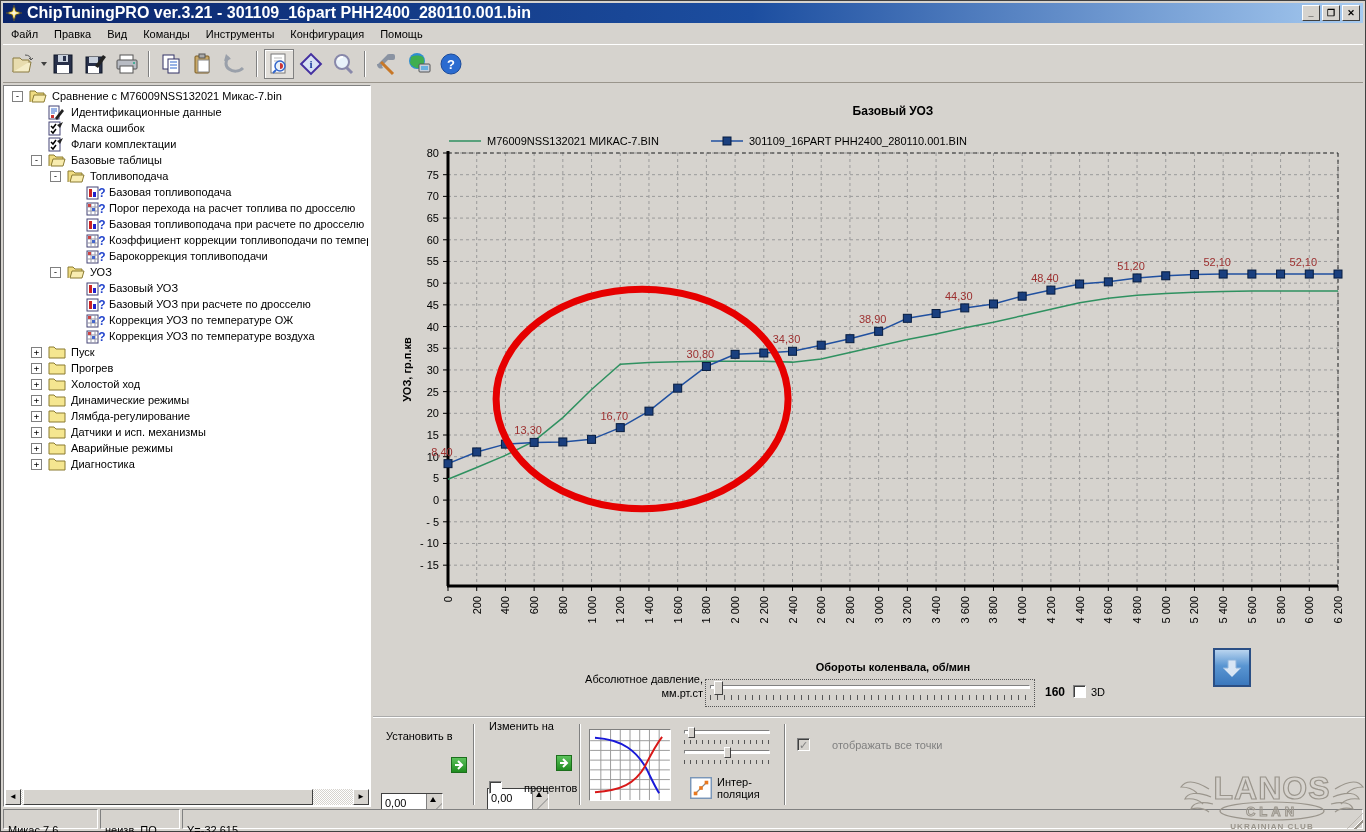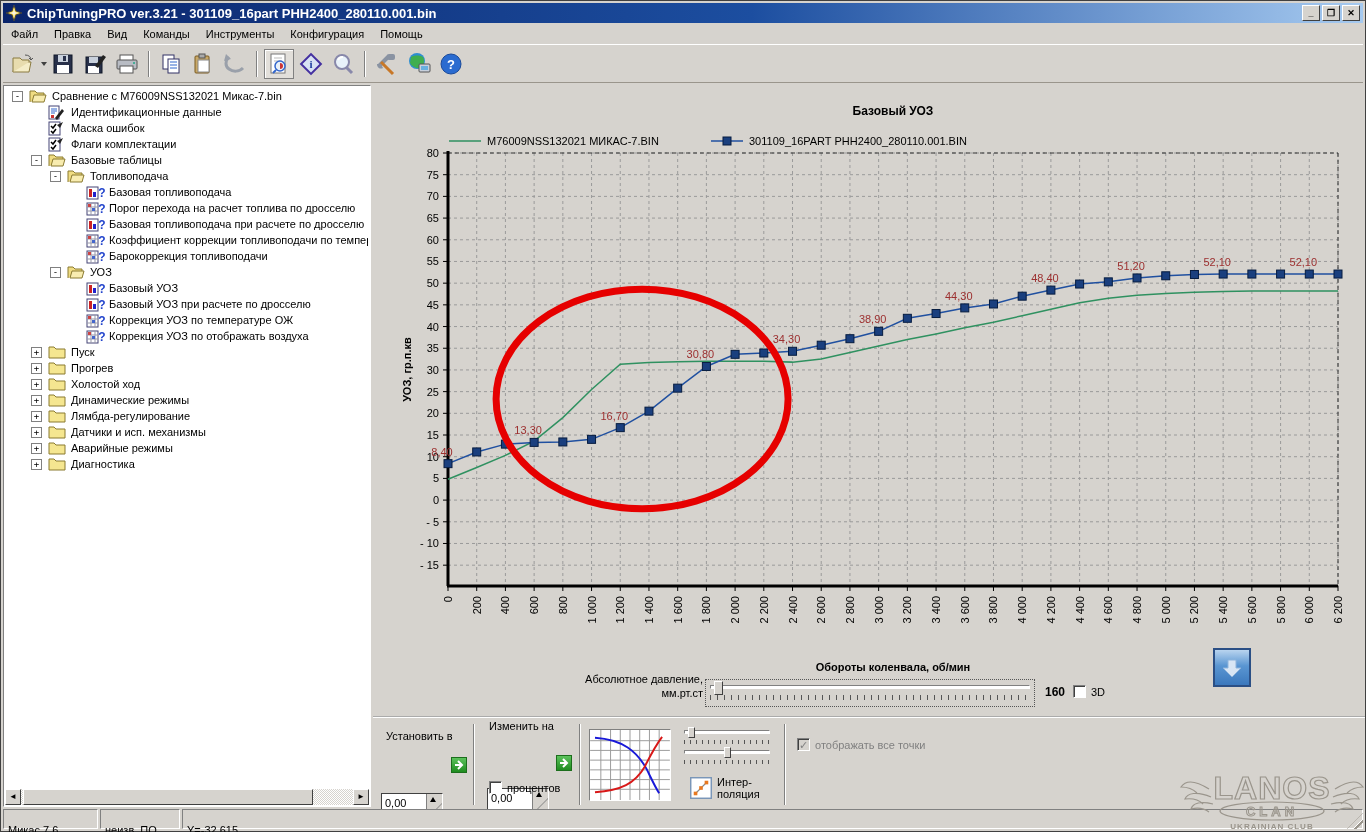--- a/index.html
+++ b/index.html
@@ -3,21 +3,21 @@
 <meta charset="utf-8">
 <style>
   * { margin:0; padding:0; box-sizing:border-box; }
   html,body { width:1366px; height:832px; overflow:hidden; }
   body { font-family:"Liberation Sans", sans-serif; font-size:11px; background:#d6d3ce; color:#000; }
   #window { position:relative; width:1366px; height:832px; background:#d6d3ce; border:1px solid #404040; }
 
   
   .titlebar { position:absolute; left:2px; top:2px; right:2px; height:20px;
     background:linear-gradient(90deg,#0a246a,#1c4ea0 55%,#a6caf0); display:flex; align-items:center; padding:0 3px; }
-  .title-text { color:#fff; font-weight:bold; font-size:13px; margin-left:5px; white-space:nowrap; }
+  .title-text { color:#fff; font-weight:bold; font-size:16px; margin-left:5px; white-space:nowrap; }
   .tb-btns { margin-left:auto; display:flex; gap:2px; }
   .tb-btn { width:18px; height:16px; background:#d6d3ce; border:1px solid; border-color:#fff #404040 #404040 #fff;
     font-size:9px; line-height:14px; text-align:center; font-weight:bold; color:#000; }
 
   
   .menubar { position:absolute; left:2px; top:22px; right:2px; height:22px; background:#d6d3ce;
     display:flex; align-items:center; border-bottom:1px solid #fff; }
   .menu-item { padding:3px 8px; }
 
   
@@ -67,21 +67,21 @@
   .bottom-panel { position:absolute; left:0px; top:631px; width:992px; height:95px; background:#d6d3ce;
     border-top:2px groove #fff; }
   .vsep { position:absolute; top:6px; bottom:6px; width:2px; border-left:1px solid #808080; border-right:1px solid #fff; }
   .glabel { position:absolute; font-size:11px; }
   .spin { position:absolute; width:62px; height:36px; background:#fff; border:1px solid; border-color:#404040 #fff #fff #404040; display:flex;margin-top:38px; }
   .spin-val { flex:1; padding:3px 2px 0 3px; }
   .spin-btn { width:16px; position:relative; background:linear-gradient(135deg,#d6d3ce 48%,#808080 50%,#d6d3ce 52%); border-left:1px solid #808080; }
   .spin-up { position:absolute; left:3px; top:3px; width:0; height:0; border-left:3px solid transparent; border-right:3px solid transparent; border-bottom:5px solid #000; }
   .spin-dn { position:absolute; right:2px; bottom:3px; width:0; height:0; border-left:3px solid transparent; border-right:3px solid transparent; border-top:5px solid #000; }
   .go-btn { position:absolute; width:16px; height:16px; border:1px solid #1c6e1c; background:linear-gradient(#5cc25c,#1f8c1f); display:flex; align-items:center; justify-content:center; }
-  .cb-row { position:absolute; display:flex; gap:5px; align-items:center; }
+  .cb-row { position:absolute; display:flex; gap:22px; align-items:center; }
   .thumb-graph { position:absolute; left:216px; top:11px; border:1px solid; border-color:#808080 #fff #fff #808080; background:#fff; }
   .mini-slider { position:absolute; width:86px; height:18px; }
   .ms-line { position:absolute; left:0; right:0; top:3px; height:4px; background:#fff; border:1px solid; border-color:#808080 #fff #fff #808080; }
   .ms-thumb { position:absolute; top:0; width:7px; height:11px; background:#d6d3ce; border:1px solid; border-color:#fff #404040 #404040 #fff; }
   .ms-ticks { position:absolute; left:0; right:0; top:13px; height:4px; background:repeating-linear-gradient(90deg,#555 0 1px,transparent 1px 6px); }
   .interp-btn { position:absolute; left:317px; top:51px; width:94px; height:38px; background:none; border:none;
     display:flex; align-items:center; gap:5px; font-family:"Liberation Sans",sans-serif; font-size:11px; text-align:left; }
   .interp-icon { width:22px; height:22px; background:#fff; border:1px solid #7a96b8; }
   .gray-text { color:#808080; }
 
@@ -415,21 +415,21 @@
           <span class="exp-slot"></span>
           <span class="tree-icon">
             <svg width="20" height="15" viewBox="0 0 20 15">
               <rect x="1" y="2" width="11" height="12" fill="#fff" stroke="#447"></rect>
               <path d="M1 6h11 M1 10h11 M5 2v12 M9 2v12" stroke="#99a"></path>
               <rect x="2" y="3" width="3" height="3" fill="#c44"></rect>
               <rect x="6" y="7" width="3" height="3" fill="#46c"></rect>
               <text x="16" y="12" text-anchor="middle" font-size="12" font-weight="bold" fill="#2244cc" font-family="Liberation Sans,sans-serif">?</text>
             </svg>
           </span>
-          <span class="tree-label">Коррекция УОЗ по отображать воздуха</span>
+          <span class="tree-label">Коррекция УОЗ по температуре воздуха</span>
         </div>
         <div class="tree-row" style="padding-left: 25px;">
           <span class="exp-slot">
             <span class="exp-box">+</span>
           </span>
           <span class="tree-icon">
             <svg width="18" height="14" viewBox="0 0 18 14">
               <path d="M1 13 V2 h5 l2 2 h9 v9 Z" fill="#f5e690" stroke="#8a7a30"></path>
             </svg>
           </span>

